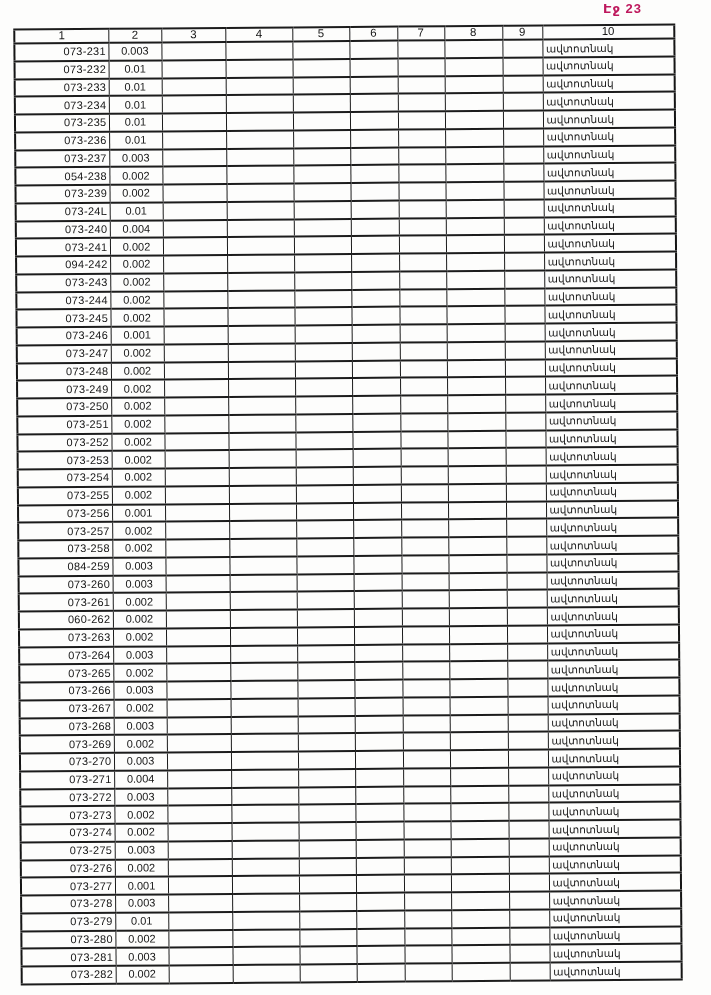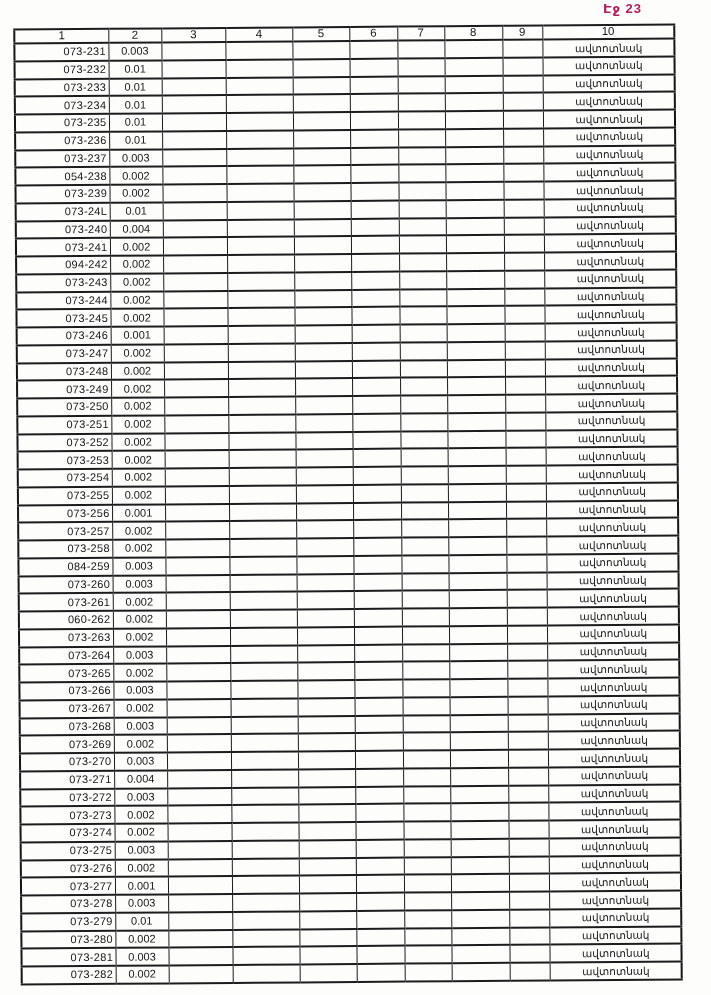--- a/index.html
+++ b/index.html
@@ -70,21 +70,21 @@
   tbody tr { height: 17.75px; }
   td.cell-id {
     text-align: right;
     padding-left: 4px;
     letter-spacing: 0.3px;
   }
   td.cell-value {
     text-align: center;
   }
   td.cell-type {
-    text-align: center;
+    text-align: left;
     padding-left: 3px;
     font-size: 10.5px;
   }
 </style>
 </head>
 <body>
 
 <div id="page">
 
   <div id="page-label">Էջ 23</div>

